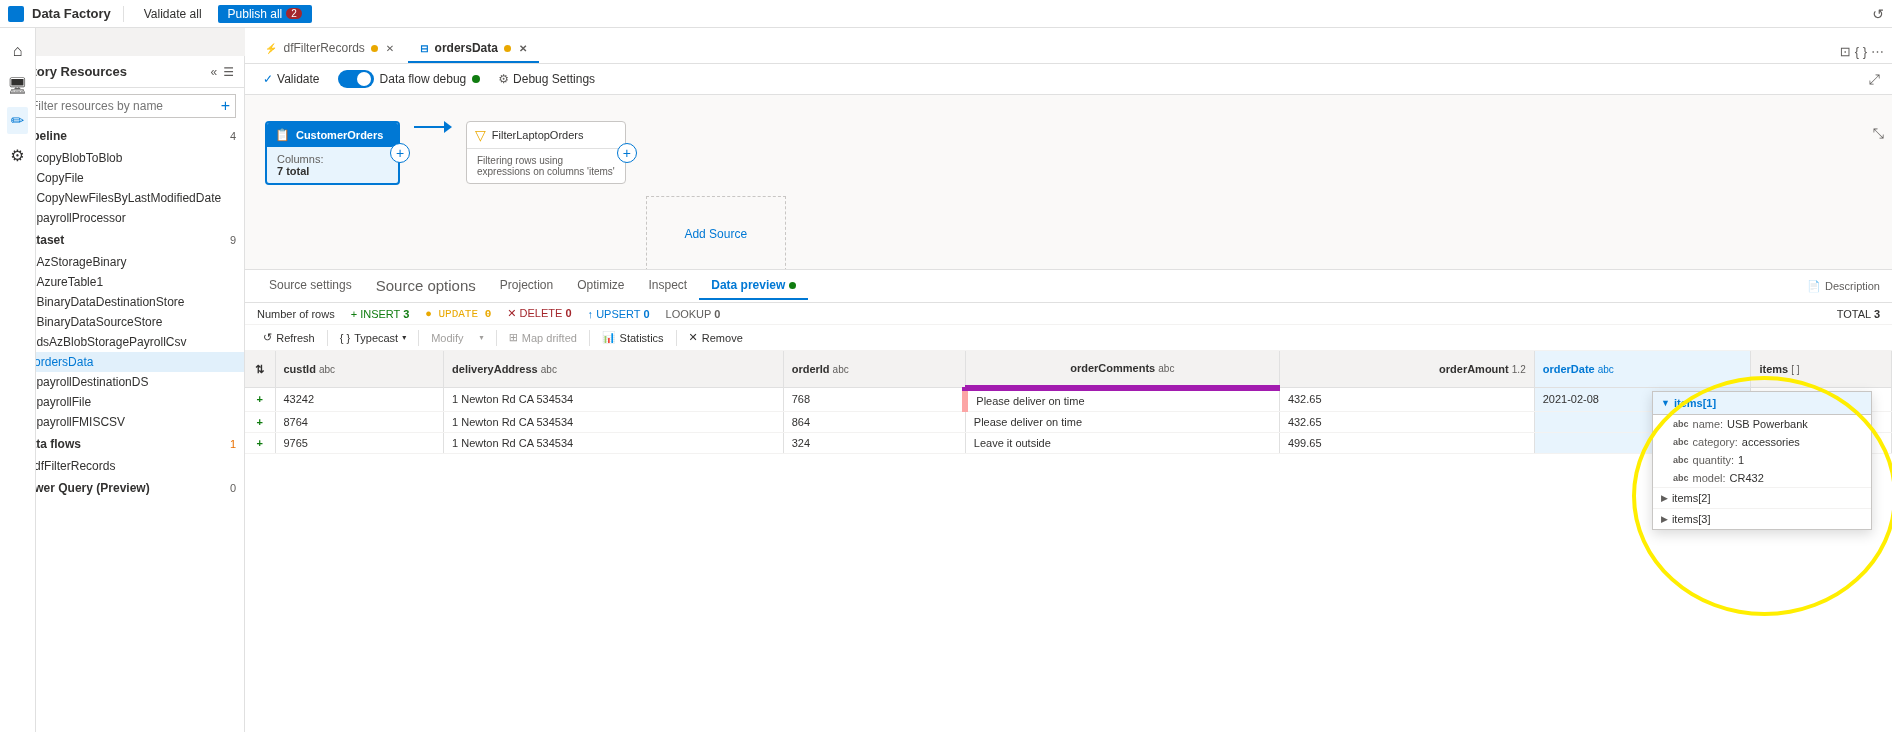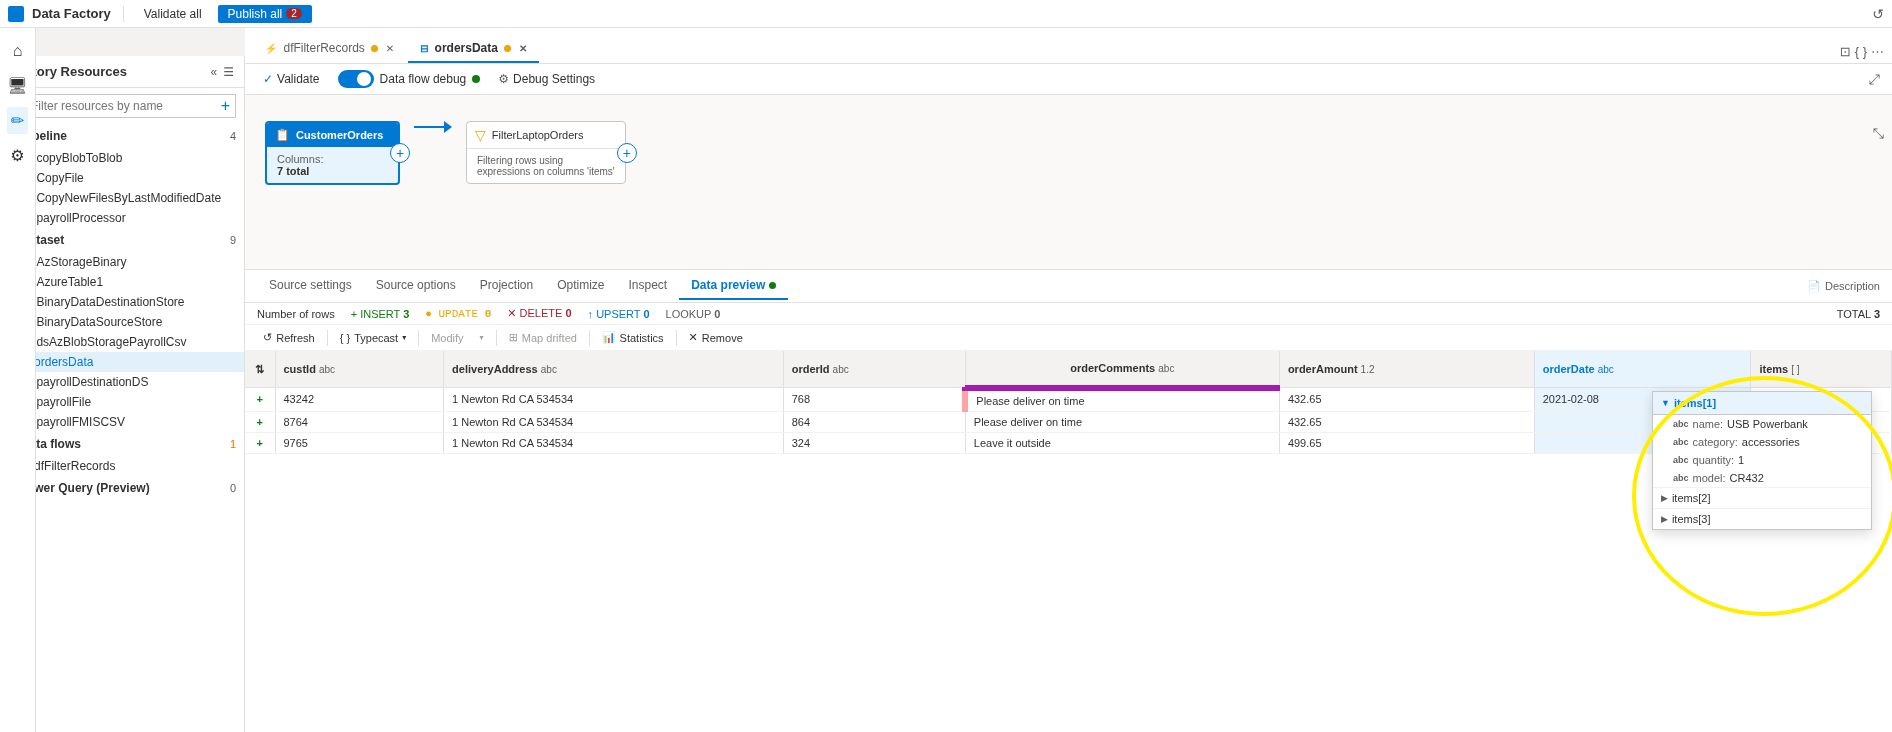--- a/index.html
+++ b/index.html
@@ -204,31 +204,34 @@
         <span style="color:#e9a800; font-size:14px;">▽</span>
         <span style="font-size:11px; font-weight:400; color:#323130;">FilterLaptopOrders</span>
       </div>
       <div style="padding:6px 10px; font-size:10px; color:#605e5c;">
         <div>Filtering rows using</div>
         <div>expressions on columns 'items'</div>
       </div>
       <div style="position:absolute; right:-12px; top:50%; transform:translateY(-50%); width:20px; height:20px; border:1px solid #0078d4; border-radius:50%; background:#fff; display:flex; align-items:center; justify-content:center; color:#0078d4; cursor:pointer; font-size:14px; z-index:10;">+</div>
     </div>
 
+    <div style="border:1px dashed #c8c6c4; background:#faf9f8; width:140px; height:75px; display:flex; align-items:center; justify-content:center; color:#0078d4; font-size:12px; cursor:pointer; margin-top:85px; margin-left:20px;">
+      <span>Add Source</span>
+    </div>
 
     <div style="position:absolute; right:8px; top:30px; display:flex; flex-direction:column; gap:8px;">
       <span style="font-size:14px; color:#605e5c; cursor:pointer;">⤡</span>
     </div>
   </div>
 
   <div style="flex:1; display:flex; flex-direction:column; background:#fff; overflow:hidden;">
 
     <div style="display:flex; align-items:center; border-bottom:1px solid #e0e0e0; padding:0 12px; background:#fff; flex-shrink:0; height:33px;">
       <div style="padding:6px 12px; font-size:12px; color:#605e5c; cursor:pointer; border-bottom:2px solid transparent; white-space:nowrap;">Source settings</div>
-      <div style="padding:6px 12px; font-size:12px; color:#605e5c; cursor:pointer; border-bottom:2px solid transparent; white-space:nowrap;">Source options</div>
+      <div style="padding:6px 12px; font-size:15px; color:#605e5c; cursor:pointer; border-bottom:2px solid transparent; white-space:nowrap;">Source options</div>
       <div style="padding:6px 12px; font-size:12px; color:#605e5c; cursor:pointer; border-bottom:2px solid transparent;">Projection</div>
       <div style="padding:6px 12px; font-size:12px; color:#605e5c; cursor:pointer; border-bottom:2px solid transparent;">Optimize</div>
       <div style="padding:6px 12px; font-size:12px; color:#605e5c; cursor:pointer; border-bottom:2px solid transparent;">Inspect</div>
       <div style="padding:6px 12px; font-size:12px; color:#0078d4; cursor:pointer; border-bottom:2px solid #0078d4; font-weight:600; display:flex; align-items:center; gap:4px;">
         <span>Data preview</span>
         <span style="width:7px; height:7px; background:#107c10; border-radius:50%;"></span>
       </div>
       <div style="margin-left:auto; display:flex; align-items:center; gap:4px; font-size:11px; color:#605e5c; cursor:pointer;">
         <span>📄</span>
         <span>Description</span>
@@ -292,21 +295,21 @@
 
     <div style="flex:1; overflow:auto; position:relative;">
       <table style="width:100%; border-collapse:collapse; font-size:11px;">
         <thead>
           <tr>
             <th style="background:#f3f2f1; border-bottom:1px solid #e0e0e0; border-right:1px solid #e0e0e0; padding:4px 8px; width:30px; text-align:center;">⇅</th>
             <th style="background:#f3f2f1; border-bottom:1px solid #e0e0e0; border-right:1px solid #e0e0e0; padding:4px 8px; text-align:left; white-space:nowrap;">custId <span style="font-weight:normal; color:#605e5c; font-size:10px;">abc</span></th>
             <th style="background:#f3f2f1; border-bottom:1px solid #e0e0e0; border-right:1px solid #e0e0e0; padding:4px 8px; text-align:left; white-space:nowrap;">deliveryAddress <span style="font-weight:normal; color:#605e5c; font-size:10px;">abc</span></th>
             <th style="background:#f3f2f1; border-bottom:1px solid #e0e0e0; border-right:1px solid #e0e0e0; padding:4px 8px; text-align:left; white-space:nowrap;">orderId <span style="font-weight:normal; color:#605e5c; font-size:10px;">abc</span></th>
             <th style="background:#f3f2f1; border-bottom:6px solid #a21caf; border-right:1px solid #e0e0e0; padding:4px 8px; text-align:center; white-space:nowrap;">orderComments <span style="font-weight:normal; color:#605e5c; font-size:10px;">abc</span></th>
-            <th style="background:#f3f2f1; border-bottom:1px solid #e0e0e0; border-right:1px solid #e0e0e0; padding:12px 8px; text-align:left; white-space:nowrap;">orderAmount <span style="font-weight:normal; color:#605e5c; font-size:10px;">1.2</span></th>
+            <th style="background:#f3f2f1; border-bottom:1px solid #e0e0e0; border-right:1px solid #e0e0e0; padding:12px 8px; text-align:right; white-space:nowrap;">orderAmount <span style="font-weight:normal; color:#605e5c; font-size:10px;">1.2</span></th>
             <th style="background:#e8f4fd; border-bottom:1px solid #e0e0e0; border-right:1px solid #e0e0e0; padding:4px 8px; text-align:left; white-space:nowrap; color:#0078d4;">orderDate <span style="font-weight:normal; color:#0078d4; font-size:10px;">abc</span></th>
             <th style="background:#f3f2f1; border-bottom:1px solid #e0e0e0; border-right:1px solid #e0e0e0; padding:4px 8px; text-align:left; white-space:nowrap;">items <span style="font-weight:normal; color:#605e5c; font-size:10px;">[ ]</span></th>
           </tr>
         </thead>
         <tbody>
           <tr>
             <td style="border-bottom:1px solid #f3f2f1; border-right:1px solid #e0e0e0; padding:4px 8px; color:#107c10; font-weight:bold; text-align:center;">+</td>
             <td style="border-bottom:1px solid #f3f2f1; border-right:1px solid #e0e0e0; padding:4px 8px;">43242</td>
             <td style="border-bottom:1px solid #f3f2f1; border-right:1px solid #e0e0e0; padding:4px 8px;">1 Newton Rd CA 534534</td>
             <td style="border-bottom:1px solid #f3f2f1; border-right:6px solid #fca5a5; padding:4px 8px;">768</td>

